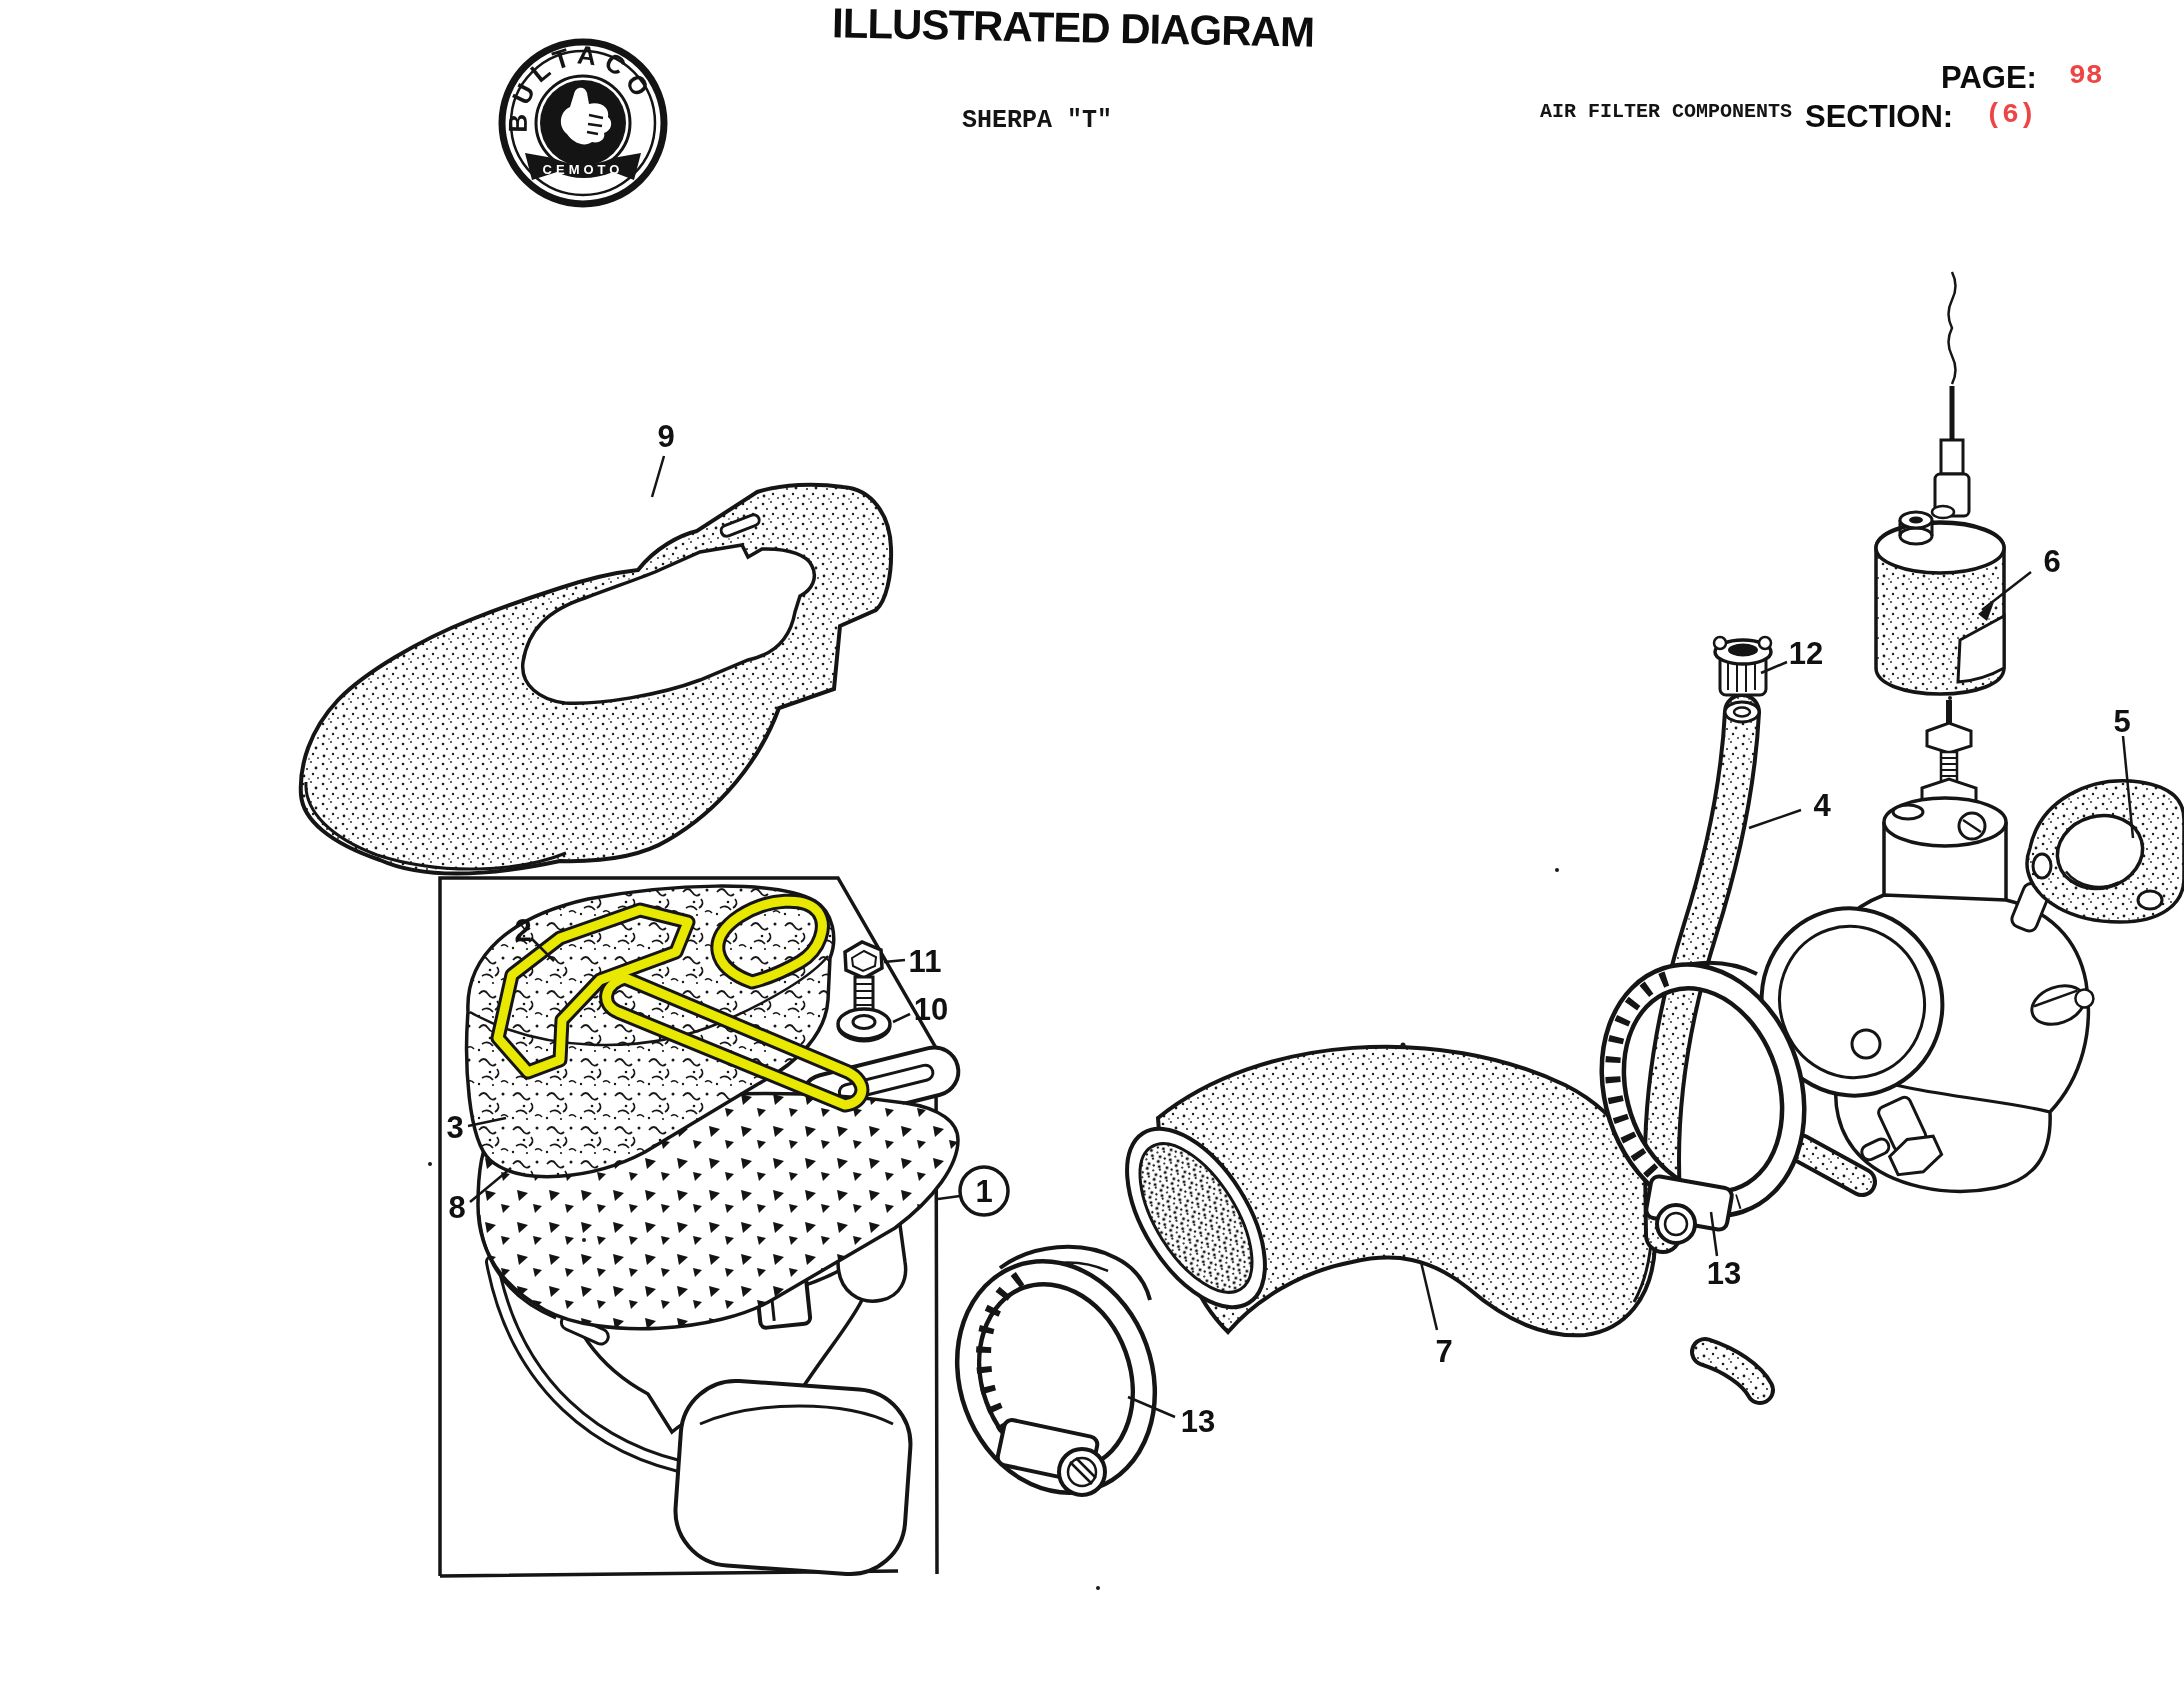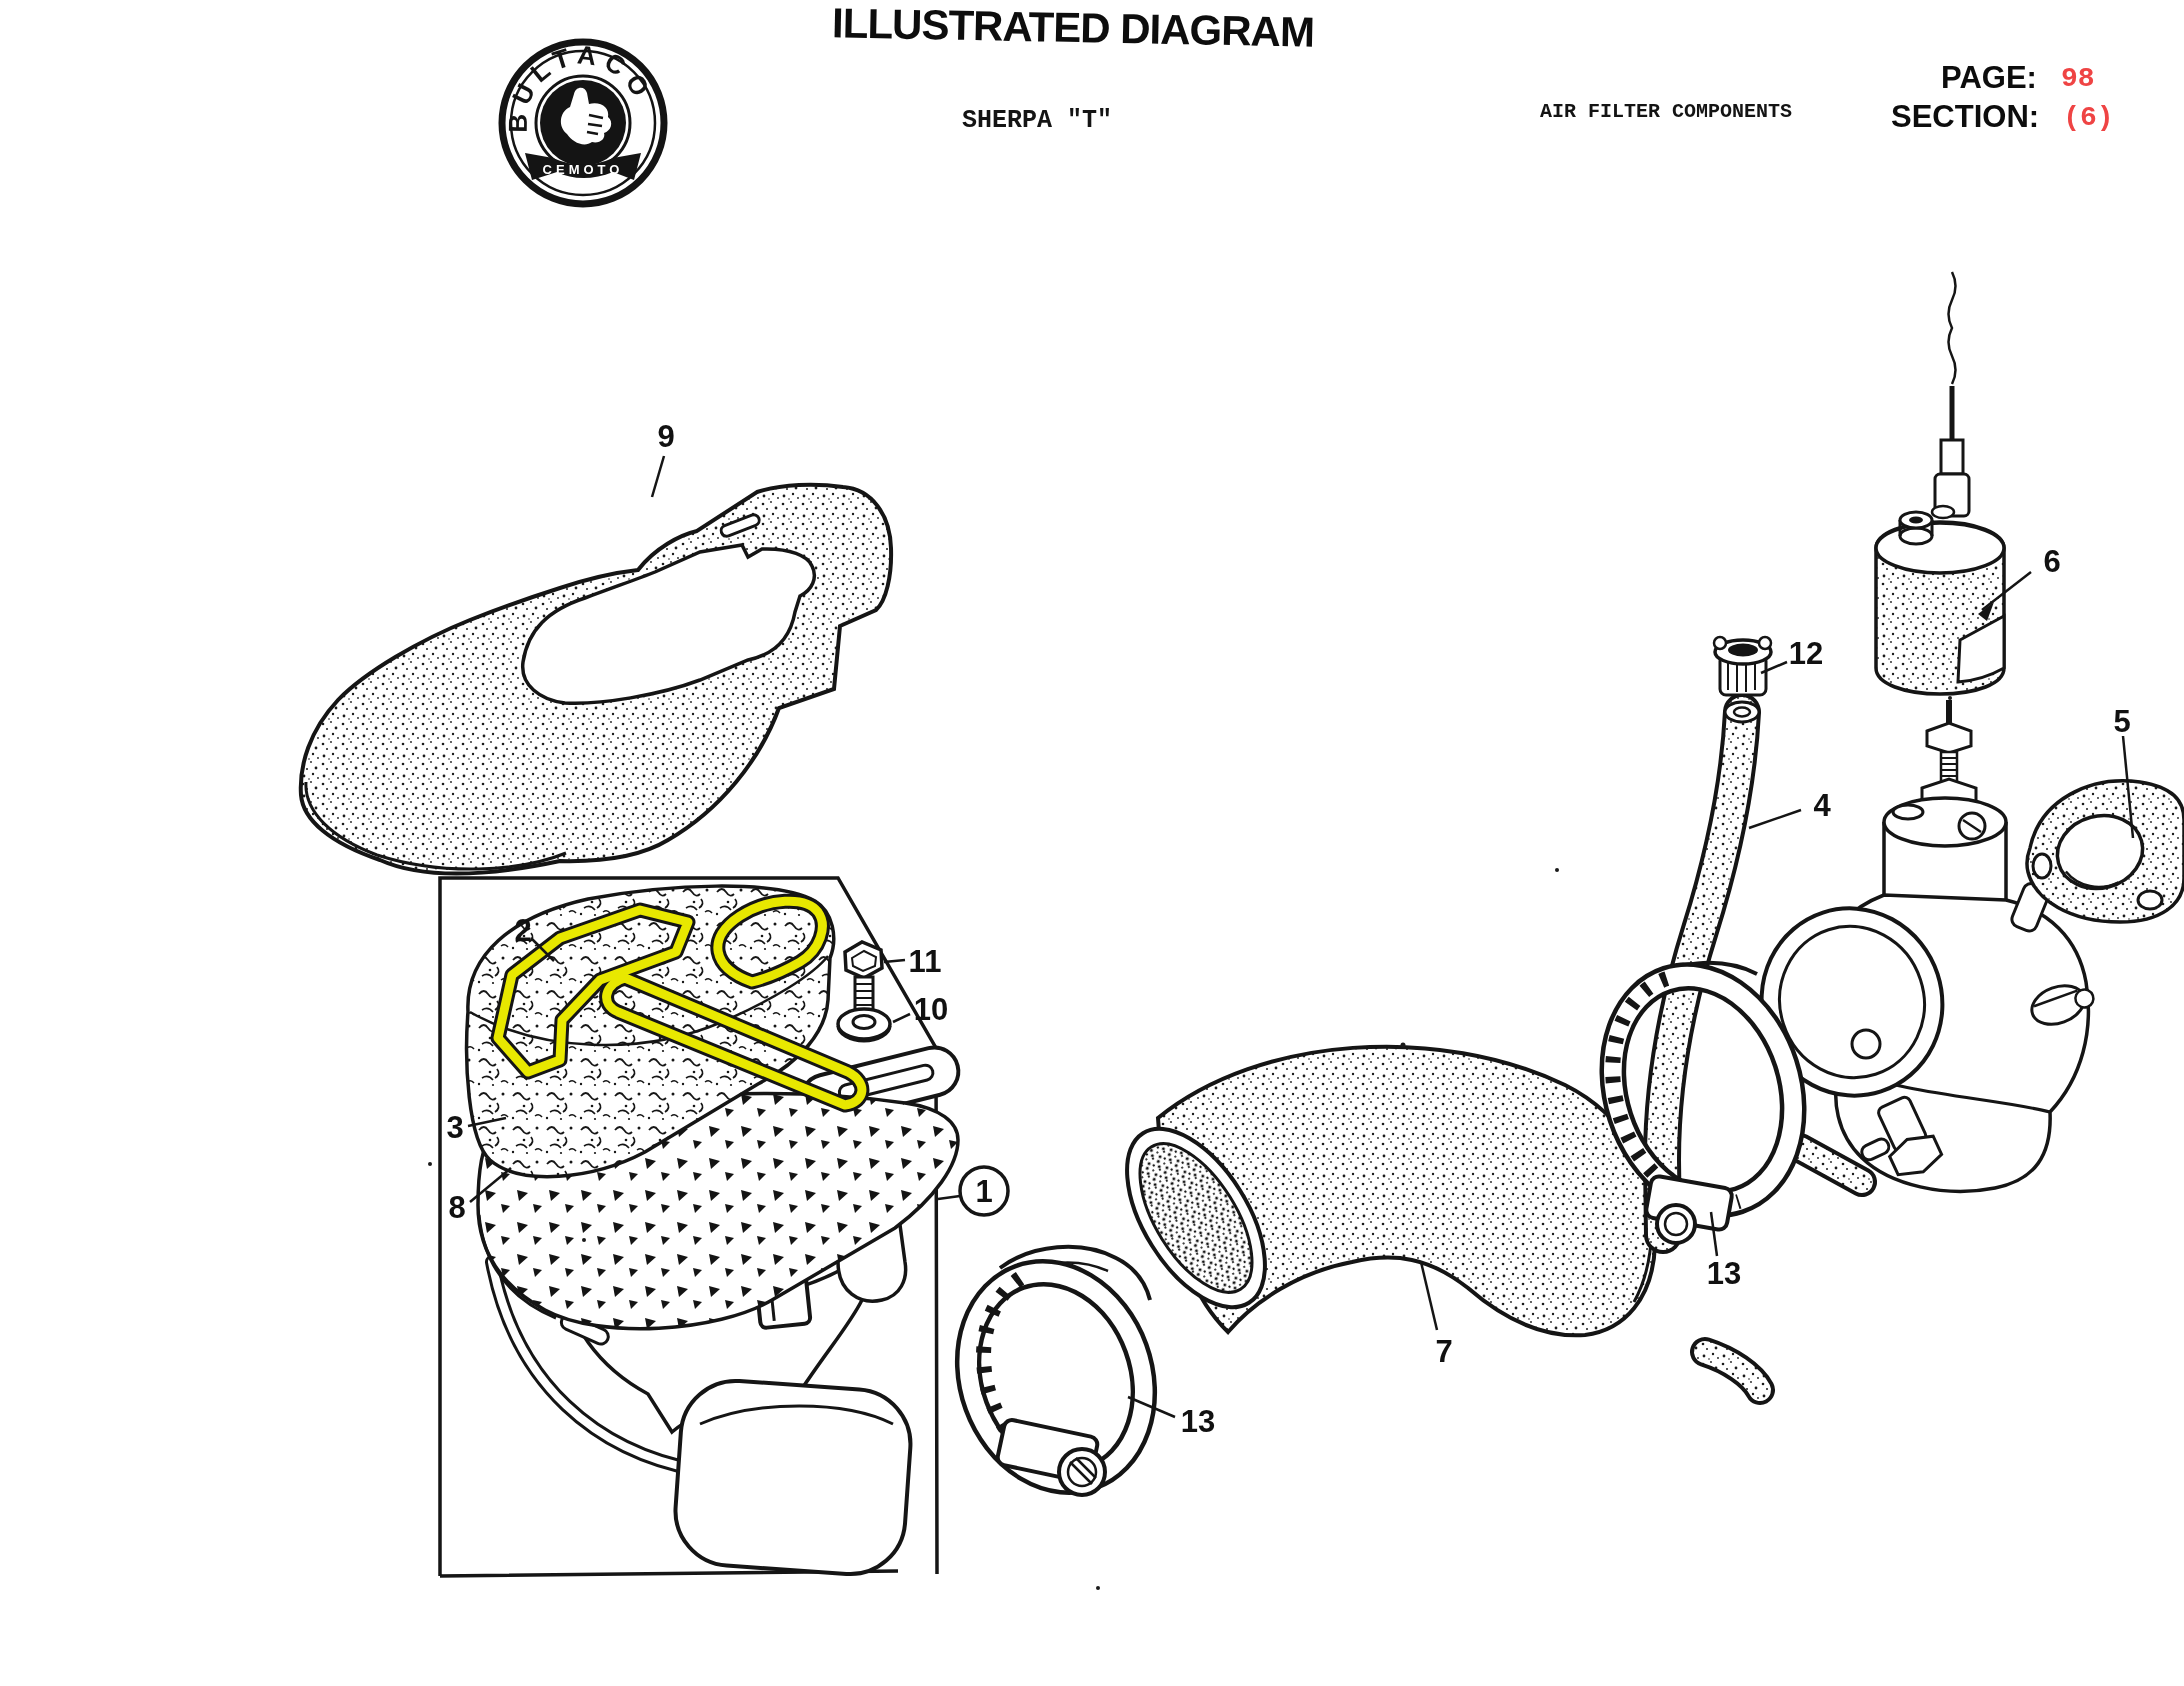--- a/index.html
+++ b/index.html
@@ -9,25 +9,25 @@
   }
   .abs{position:absolute;}
   .doc-title{
     left:828px; top:4px; width:490px; text-align:center;
     font-size:42px; font-weight:bold; letter-spacing:-1px; color:#0d0d0d;
     transform:rotate(1.1deg);
   }
   .mono{font-family:"Liberation Mono","DejaVu Sans Mono",monospace;}
   .model-label{left:962px; top:106px; font-size:25px; font-weight:600; letter-spacing:0px; color:#141414;}
   .component-label{left:1540px; top:100px; font-size:20px; font-weight:600; color:#141414;}
-  .pageinfo{display:flex; align-items:center; gap:24px;}
+  .pageinfo{display:flex; align-items:flex-start; gap:32px;}
   .pi-bold{font-size:31px; font-weight:bold; color:#0d0d0d;}
   .pi-val{font-size:28px; font-weight:600; color:#ef4444;}
   .page-row{left:1941px; top:60px;}
-  .section-row{left:1891px; top:99px;}
+  .section-row{left:1805px; top:99px;}
   svg text{font-family:"Liberation Sans", sans-serif;}
   .co{font-size:31px; font-weight:bold; fill:#111;}
 </style>
 </head>
 <body>
 
 <div class="page">
 
   <div class="abs doc-title">ILLUSTRATED DIAGRAM</div>
   <div class="abs mono model-label">SHERPA "T"</div>

